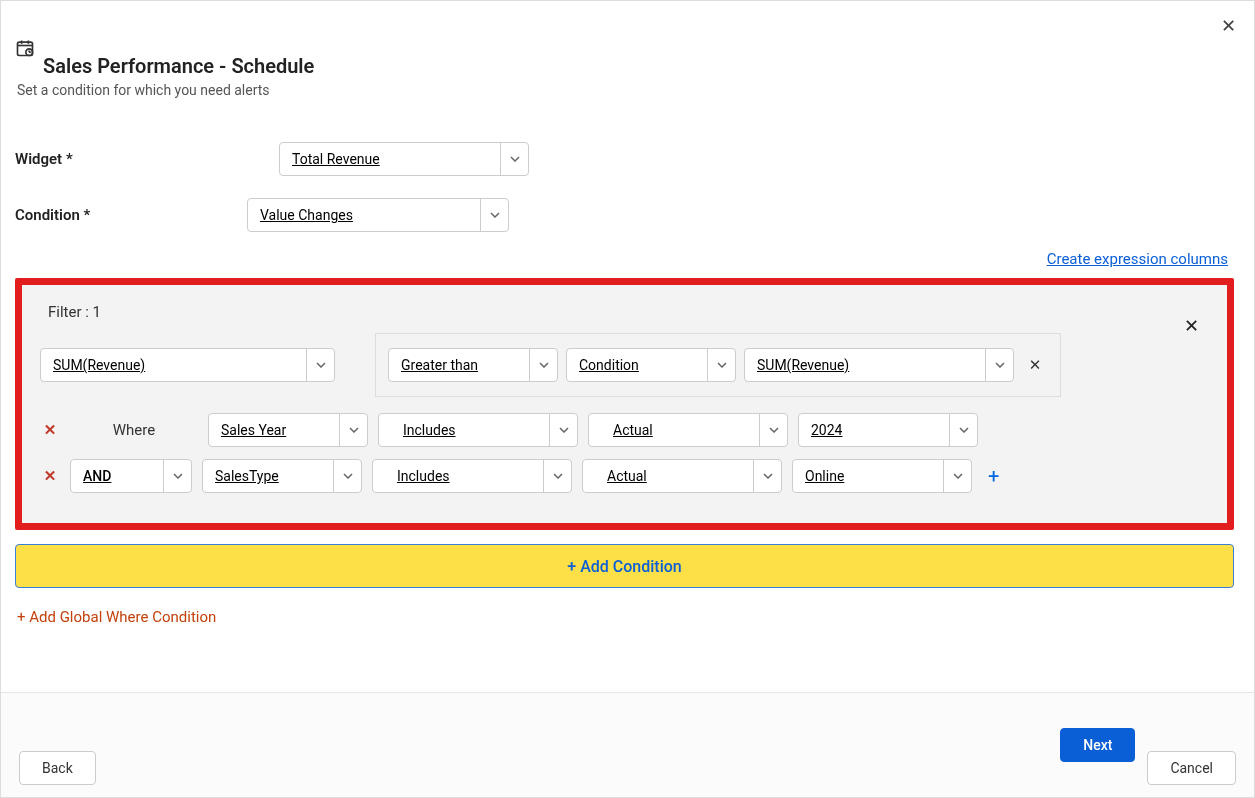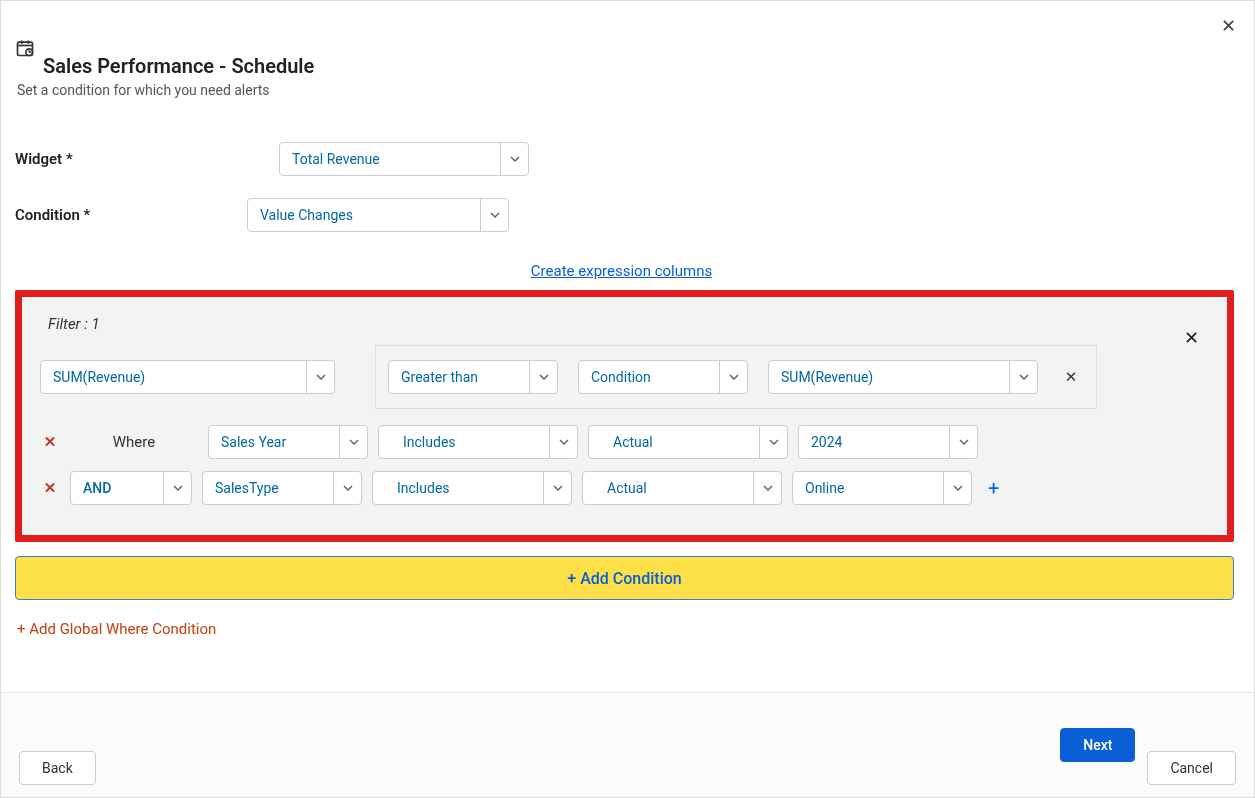--- a/index.html
+++ b/index.html
@@ -79,84 +79,84 @@
     border: 1px solid #ccc;
     border-radius: 4px;
     background: #fff;
     height: 34px;
     align-items: stretch;
   }
   .dropdown-text {
     padding: 0 12px;
     display: flex;
     align-items: center;
-    color: #0369a1;
+    color: #000000;
     flex: 1;
     white-space: nowrap;
+    text-decoration: underline;
   }
   .dropdown-caret {
     width: 28px;
     border-left: 1px solid #ccc;
     display: flex;
     align-items: center;
     justify-content: center;
   }
   .dropdown-part {
     width: 28px;
     display: flex;
     align-items: center;
     justify-content: center;
     border-left: 1px solid #ccc;
   }
   .chev {
     width: 10px; height: 6px;
   }
   .link-row {
-    text-align: center;
-    margin-top: 30px;
+    text-align: right;
+    margin-top: 18px;
     padding-right: 6px;
   }
   .link {
     color: #0a5fd6;
     text-decoration: underline;
     font-size: 15px;
     cursor: pointer;
   }
   .highlight-box {
     border: 7px solid #e21d1d;
     border-radius: 2px;
     margin-top: 10px;
     padding: 14px 18px 18px 18px;
     background: #f3f3f3;
     position: relative;
   }
   .filter-title {
     font-size: 15px;
     color: #333;
     margin: 4px 0 12px 8px;
-    font-style: italic;
   }
   .filter-close {
     position: absolute;
     top: 30px;
     right: 28px;
     font-size: 18px;
     color: #222;
     cursor: pointer;
   }
   .row1 {
     display: flex;
     align-items: center;
     gap: 40px;
     margin-top: 8px;
   }
   .group-box {
     display: flex;
     align-items: center;
-    gap: 20px;
+    gap: 8px;
     border: 1px solid #ddd;
     padding: 14px 12px;
     background: #f3f3f3;
   }
   .dd-sm { width: 170px; }
   .dd-lg { width: 270px; }
   .dd-where { width: 160px; }
   .dd-op  { width: 200px; padding-left: 12px; }
   .dd-line { width: 180px; }
   .dd-logic { width: 122px; font-weight:500;}

